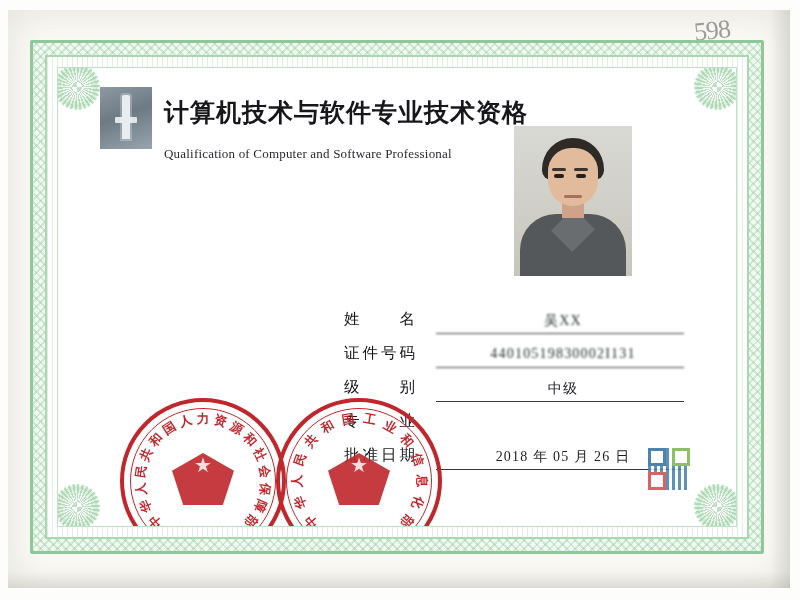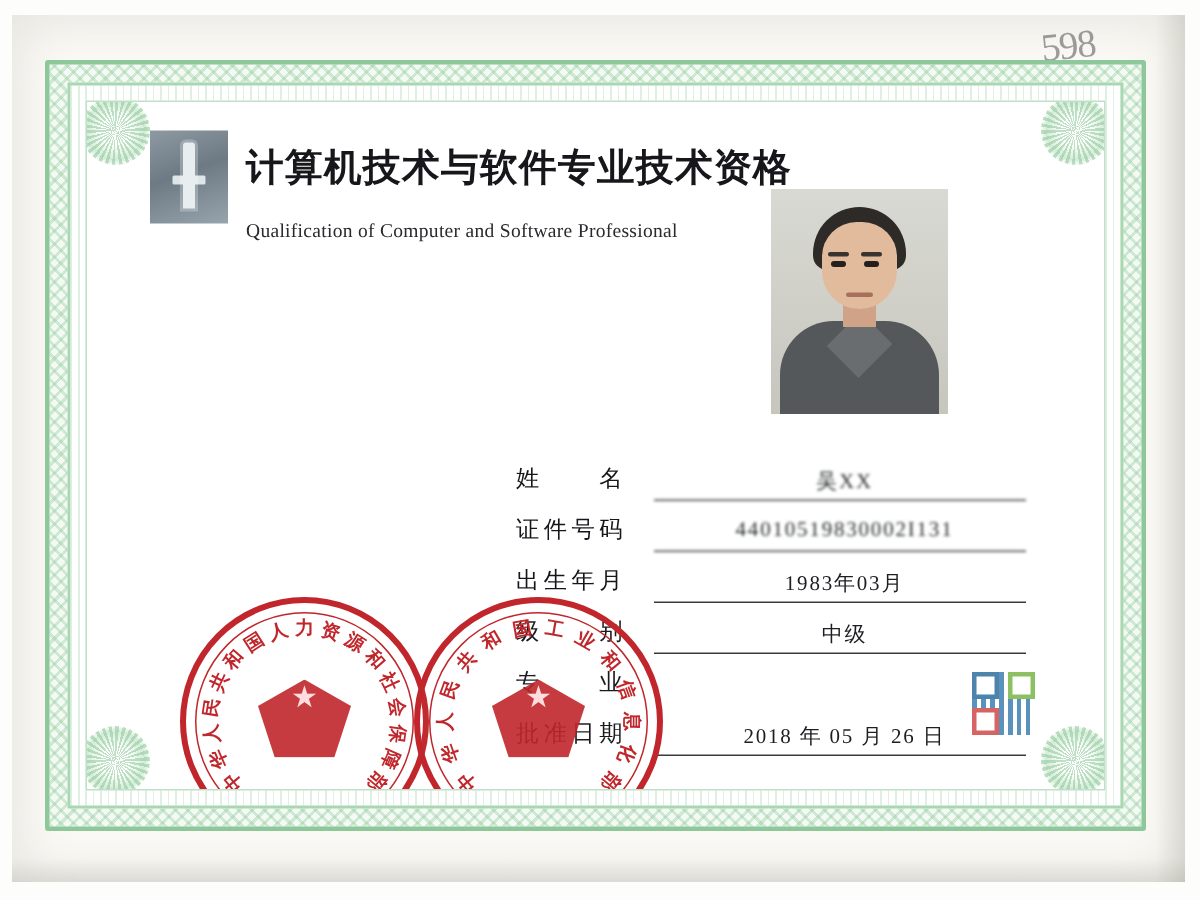--- a/index.html
+++ b/index.html
@@ -402,24 +402,20 @@
             </div>
 
             <div class="fields">
               <div class="field-row">
                 <div class="field-label">姓　　名</div>
                 <div class="field-value blurred">吴XX</div>
               </div>
               <div class="field-row">
                 <div class="field-label">证件号码</div>
                 <div class="field-value blurred">44010519830002I131</div>
-              </div>
-              <div class="field-row">
-                <div class="field-label">出生年月</div>
-                <div class="field-value">1983年03月</div>
               </div>
               <div class="field-row">
                 <div class="field-label">级　　别</div>
                 <div class="field-value">中级</div>
               </div>
               <div class="field-row">
                 <div class="field-label">专　　业</div>
               </div>
               <div class="field-row">
                 <div class="field-label">批准日期</div>

